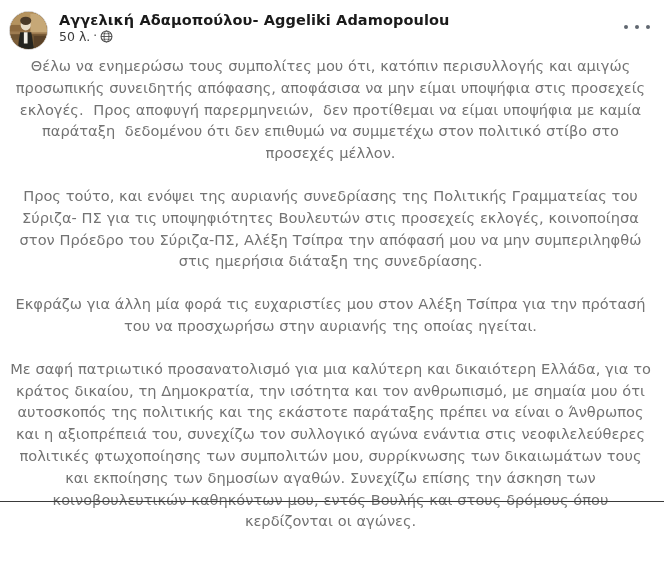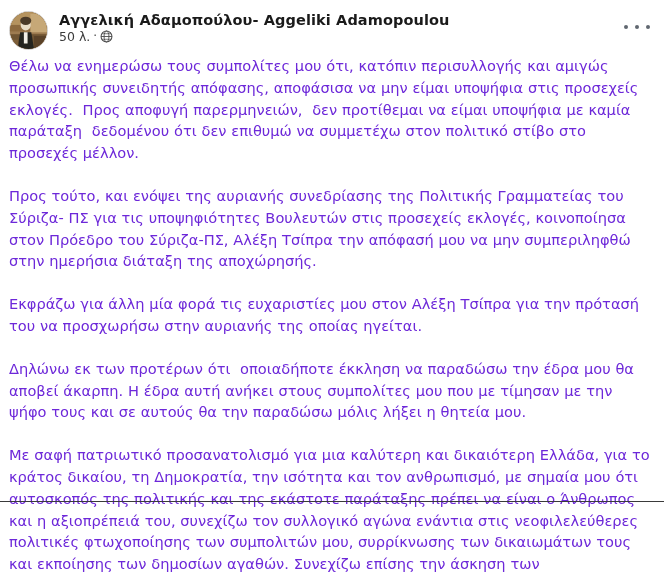--- a/index.html
+++ b/index.html
@@ -110,22 +110,22 @@
   
   .post-body {
     padding: 9px 12px 0 9px;
     box-sizing: border-box;
   }
 
   .post-body p {
     margin: 0 0 21px 0;
     font-size: 14.6px;
     line-height: 21.8px;
-    color: #6d28d9;
-    text-align: left;
+    color: #737373;
+    text-align: center;
     word-spacing: 0.2px;
     white-space: pre-wrap;
   }
   .post-body p:last-of-type {
     margin-bottom: 0;
   }
 
   .divider {
     position: absolute;
     left: 0;
@@ -181,21 +181,20 @@
     <div class="more-menu">
       <i></i>
       <i></i>
       <i></i>
     </div>
 
   </div>
 
   <div class="post-body">
     <p>Θέλω να ενημερώσω τους συμπολίτες μου ότι, κατόπιν περισυλλογής και αμιγώς προσωπικής συνειδητής απόφασης, αποφάσισα να μην είμαι υποψήφια στις προσεχείς εκλογές.  Προς αποφυγή παρερμηνειών,  δεν προτίθεμαι να είμαι υποψήφια με καμία παράταξη  δεδομένου ότι δεν επιθυμώ να συμμετέχω στον πολιτικό στίβο στο προσεχές μέλλον.</p>
-    <p>Προς τούτο, και ενόψει της αυριανής συνεδρίασης της Πολιτικής Γραμματείας του Σύριζα- ΠΣ για τις υποψηφιότητες Βουλευτών στις προσεχείς εκλογές, κοινοποίησα στον Πρόεδρο του Σύριζα-ΠΣ, Αλέξη Τσίπρα την απόφασή μου να μην συμπεριληφθώ στην ημερήσια διάταξη της αποχώρησής.</p>
+    <p>Προς τούτο, και ενόψει της αυριανής συνεδρίασης της Πολιτικής Γραμματείας του Σύριζα- ΠΣ για τις υποψηφιότητες Βουλευτών στις προσεχείς εκλογές, κοινοποίησα στον Πρόεδρο του Σύριζα-ΠΣ, Αλέξη Τσίπρα την απόφασή μου να μην συμπεριληφθώ στις ημερήσια διάταξη της συνεδρίασης.</p>
     <p>Εκφράζω για άλλη μία φορά τις ευχαριστίες μου στον Αλέξη Τσίπρα για την πρότασή του να προσχωρήσω στην αυριανής της οποίας ηγείται.</p>
-    <p>Δηλώνω εκ των προτέρων ότι  οποιαδήποτε έκκληση να παραδώσω την έδρα μου θα αποβεί άκαρπη. Η έδρα αυτή ανήκει στους συμπολίτες μου που με τίμησαν με την ψήφο τους και σε αυτούς θα την παραδώσω μόλις λήξει η θητεία μου.</p>
     <p>Με σαφή πατριωτικό προσανατολισμό για μια καλύτερη και δικαιότερη Ελλάδα, για το κράτος δικαίου, τη Δημοκρατία, την ισότητα και τον ανθρωπισμό, με σημαία μου ότι αυτοσκοπός της πολιτικής και της εκάστοτε παράταξης πρέπει να είναι ο Άνθρωπος και η αξιοπρέπειά του, συνεχίζω τον συλλογικό αγώνα ενάντια στις νεοφιλελεύθερες πολιτικές φτωχοποίησης των συμπολιτών μου, συρρίκνωσης των δικαιωμάτων τους και εκποίησης των δημοσίων αγαθών. Συνεχίζω επίσης την άσκηση των κοινοβουλευτικών καθηκόντων μου, εντός Βουλής και στους δρόμους όπου κερδίζονται οι αγώνες.</p>
   </div>
 
   <div class="divider"></div>
 
 </div>
 
 </body></html>

